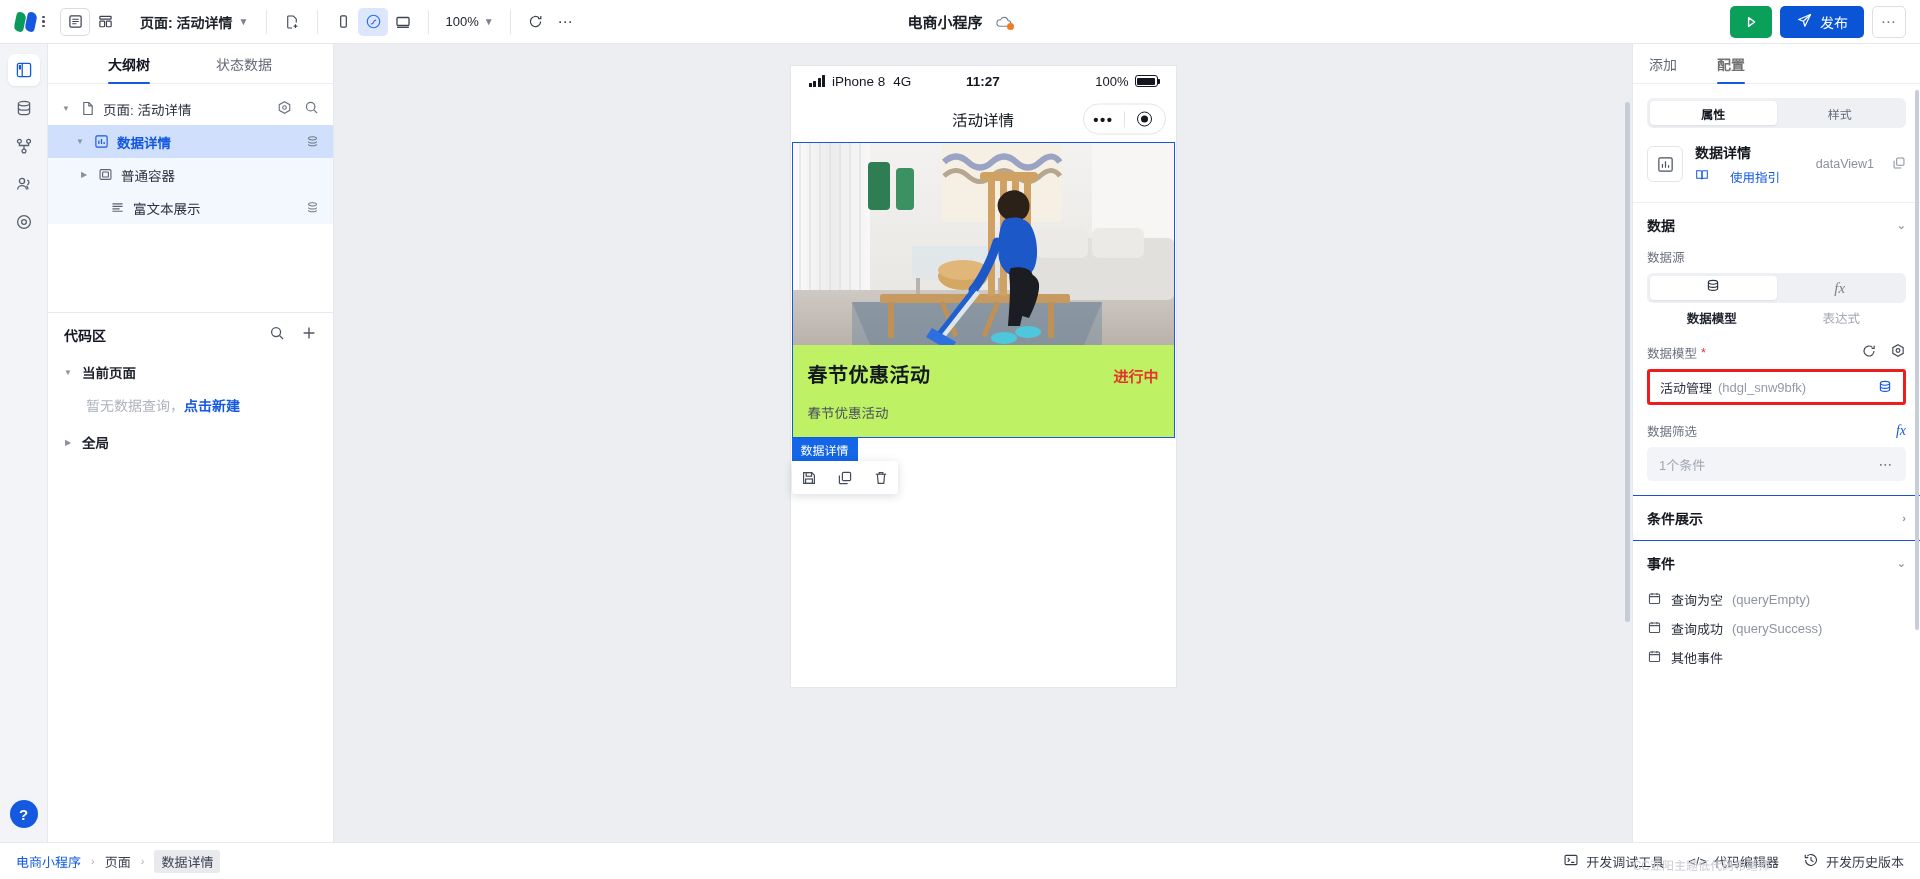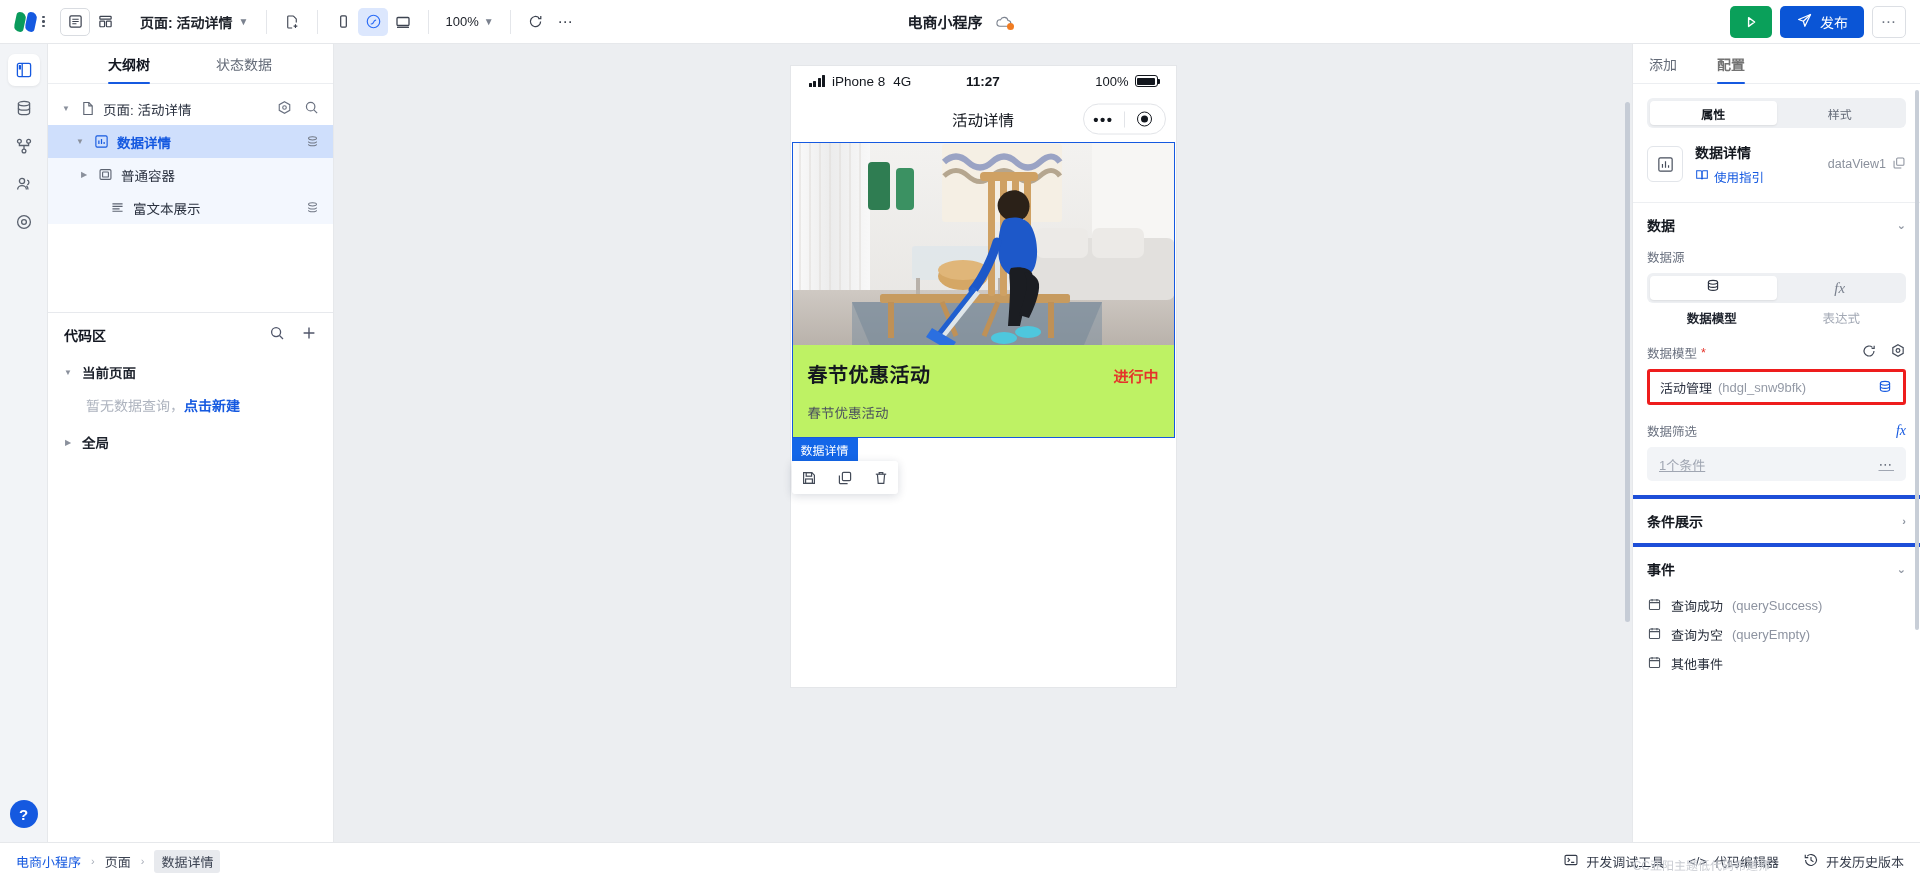--- a/index.html
+++ b/index.html
@@ -194,24 +194,24 @@
   }
   .seg-item.on { background: #fff; color: #14181f; font-weight: 700; box-shadow: 0 1px 2px rgba(0,0,0,.08); }
 
   .comp-head { display: flex; align-items: center; gap: 12px; padding: 14px 14px 16px; border-bottom: 1px solid #edeff2; }
   .comp-ic {
     width: 36px; height: 36px; border: 1px solid #e2e5ea; border-radius: 6px;
     display: flex; align-items: center; justify-content: center; color: #474e5c; flex: 0 0 36px;
   }
   .comp-meta { flex: 1; min-width: 0; }
   .comp-name { font-size: 14px; font-weight: 700; color: #14181f; }
-  .comp-guide { display: flex; align-items: center; gap: 5px; margin-top: 5px; font-size: 12.5px; color: #1559e0; cursor: pointer; }
-  .comp-id { display: flex; align-items: center; gap: 6px; font-size: 12.5px; color: #8a909c; }
-
-  .sec { border-bottom: 4px solid #1d4ed8; padding: 0 14px 14px; }
+  .comp-guide { display: flex; align-items: center; gap: 21px; margin-top: 5px; font-size: 12.5px; color: #1559e0; cursor: pointer; }
+  .comp-id { display: flex; align-items: center; gap: 18px; font-size: 12.5px; color: #8a909c; }
+
+  .sec { border-bottom: 1px solid #1d4ed8; padding: 0 14px 14px; }
   .sec-head { height: 44px; display: flex; align-items: center; font-size: 14px; font-weight: 700; color: #14181f; cursor: pointer; }
   .sec-head .chev { margin-left: auto; color: #8e95a1; font-size: 11px; }
   .fld-lbl { font-size: 12.5px; color: #6b7280; display: flex; align-items: center; gap: 4px; margin-bottom: 7px; }
   .fld-lbl .req { color: #e5332a; }
   .fld-lbl .sp { margin-left: auto; display: flex; align-items: center; gap: 13px; color: #454c5a; }
   .fld-lbl .fx { color: #1559e0; font-style: italic; font-family: "Liberation Serif", serif; font-size: 14px; }
 
   .seg2 { height: 30px; background: #eef0f3; border-radius: 6px; padding: 3px; display: flex; margin-bottom: 5px; }
   .seg2-item { flex: 1; display: flex; align-items: center; justify-content: center; border-radius: 4px; cursor: pointer; color: #7a818e; }
   .seg2-item.on { background: #fff; color: #2c3240; box-shadow: 0 1px 2px rgba(0,0,0,.08); }
@@ -221,21 +221,21 @@
 
   .input-box {
     height: 34px; border: 1px solid #dcdfe5; border-radius: 5px; display: flex; align-items: center;
     padding: 0 10px; gap: 6px; font-size: 13px; color: #2b3140; background: #fff; cursor: pointer;
   }
   .input-box.hl { border: 3px solid #ee1d1d; border-radius: 3px; height: 36px; }
   .input-box .muted { color: #949aa6; }
   .input-box .tail { margin-left: auto; color: #1559e0; display: flex; align-items: center; }
   .input-flat {
     height: 34px; background: #f2f4f7; border-radius: 5px; display: flex; align-items: center;
-    padding: 0 12px; font-size: 13px; color: #a0a6b2; cursor: pointer; text-decoration: underline;
+    padding: 0 12px; font-size: 13px; color: #a0a6b2; cursor: pointer;
   }
   .input-flat .tail { margin-left: auto; color: #6d7481; letter-spacing: 1.5px; font-size: 14px; }
 
   .evt-row { display: flex; align-items: center; gap: 9px; height: 29px; font-size: 13px; color: #2a303c; cursor: pointer; }
   .evt-row .gray { color: #8d93a0; }
   .rp-scroll { position: absolute; right: 1px; top: 46px; width: 4px; height: 540px; background: #c8ced7; border-radius: 2px; }
 
   
   .bottombar {
     height: 37px; flex: 0 0 37px; background: #fff; border-top: 1px solid #e6e8eb;
@@ -785,38 +785,38 @@
       </div>
 
       <div class="sec" style="border-bottom:none;">
         <div class="sec-head">
           <span>事件</span>
           <span class="chev">⌄</span>
         </div>
 
         <div class="evt-row">
           <span>
+            <svg width="15" height="15" viewBox="0 0 16 16" fill="none" stroke="#4d5musing" stroke-width="1.15" style="stroke:#4d545f">
+                <rect x="2.6" y="3.2" width="10.8" height="10.2" rx="1.2"></rect>
+                <path d="M2.6 6h10.8M5.4 2v2.4M10.6 2v2.4"></path>
+              </svg>
+          </span>
+          <span>查询为空</span>
+          <span class="gray">(queryEmpty)</span>
+        </div>
+
+        <div class="evt-row">
+          <span>
             <svg width="15" height="15" viewBox="0 0 16 16" fill="none" stroke="#4d545f" stroke-width="1.15">
                 <rect x="2.6" y="3.2" width="10.8" height="10.2" rx="1.2"></rect>
                 <path d="M2.6 6h10.8M5.4 2v2.4M10.6 2v2.4"></path>
               </svg>
           </span>
           <span>查询成功</span>
           <span class="gray">(querySuccess)</span>
-        </div>
-
-        <div class="evt-row">
-          <span>
-            <svg width="15" height="15" viewBox="0 0 16 16" fill="none" stroke="#4d5musing" stroke-width="1.15" style="stroke:#4d545f">
-                <rect x="2.6" y="3.2" width="10.8" height="10.2" rx="1.2"></rect>
-                <path d="M2.6 6h10.8M5.4 2v2.4M10.6 2v2.4"></path>
-              </svg>
-          </span>
-          <span>查询为空</span>
-          <span class="gray">(queryEmpty)</span>
         </div>
 
         <div class="evt-row">
           <span>
             <svg width="15" height="15" viewBox="0 0 16 16" fill="none" stroke="#4d545f" stroke-width="1.15">
                 <rect x="2.6" y="3.2" width="10.8" height="10.2" rx="1.2"></rect>
                 <path d="M2.6 6h10.8M5.4 2v2.4M10.6 2v2.4"></path>
               </svg>
           </span>
           <span>其他事件</span>

